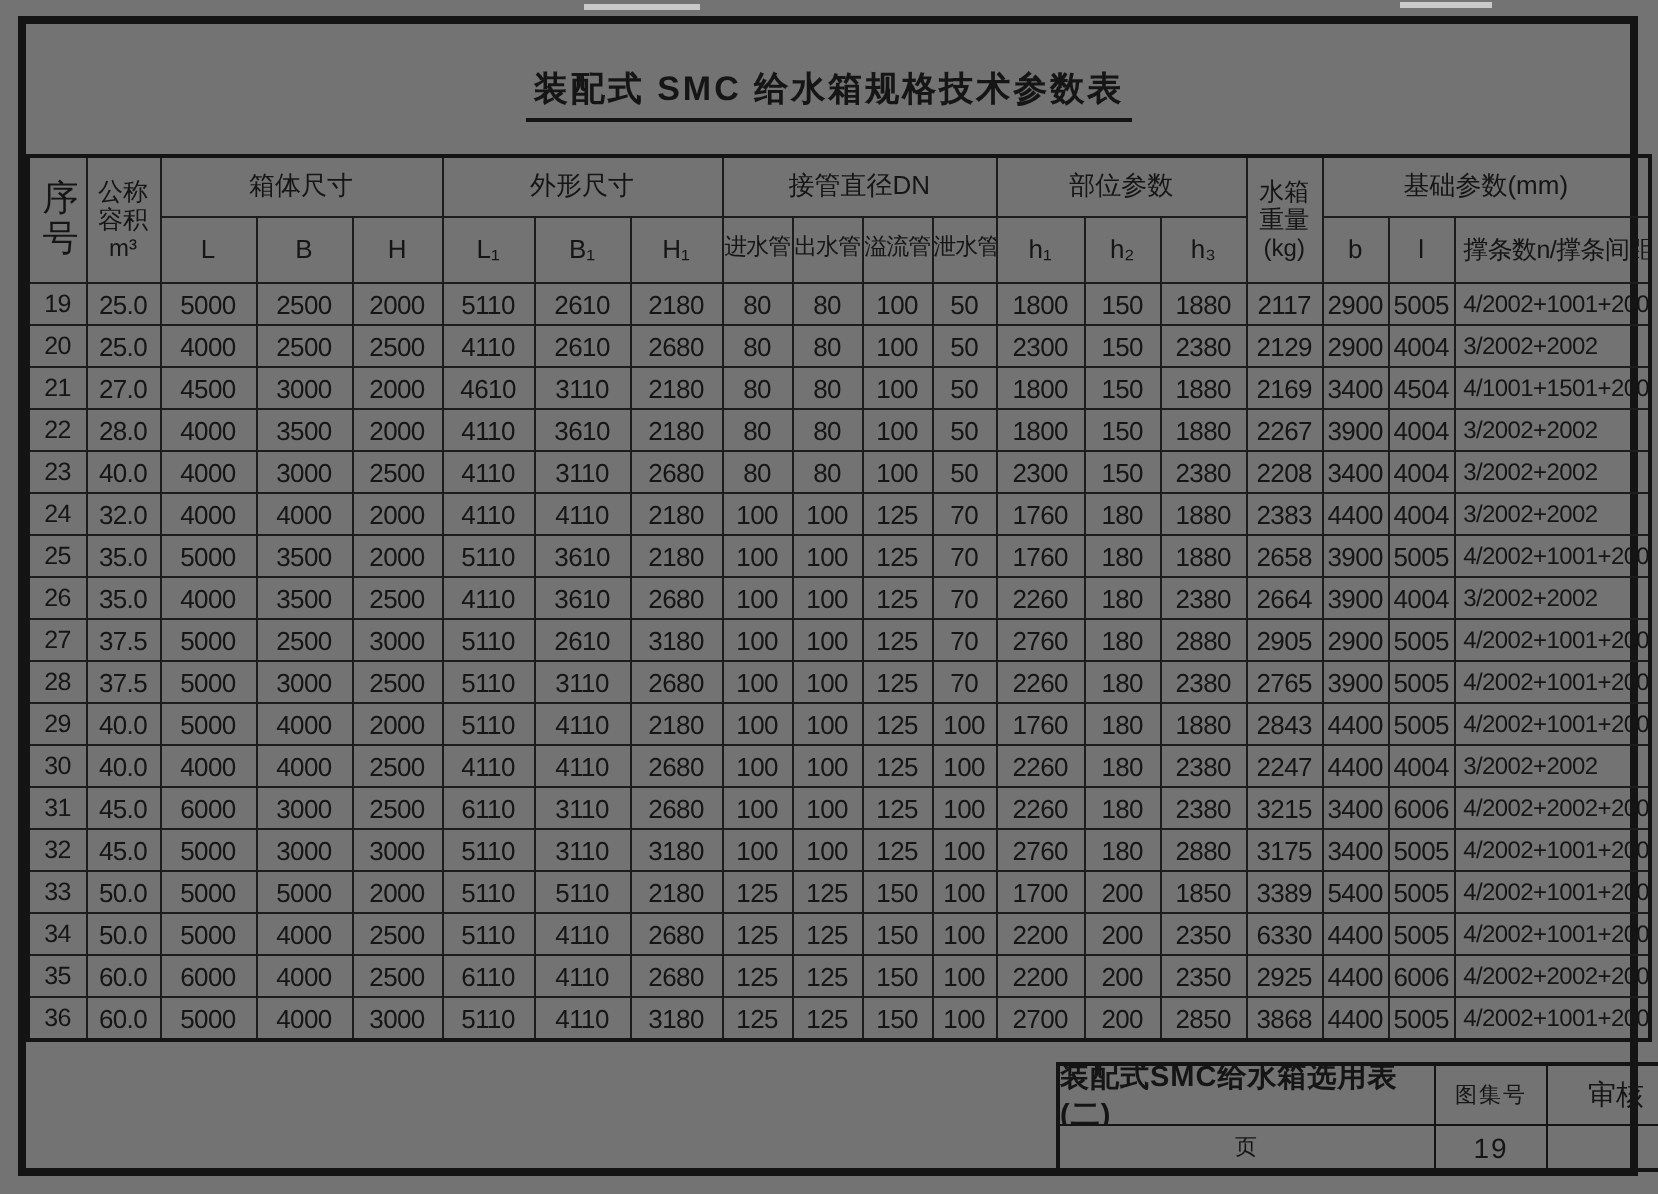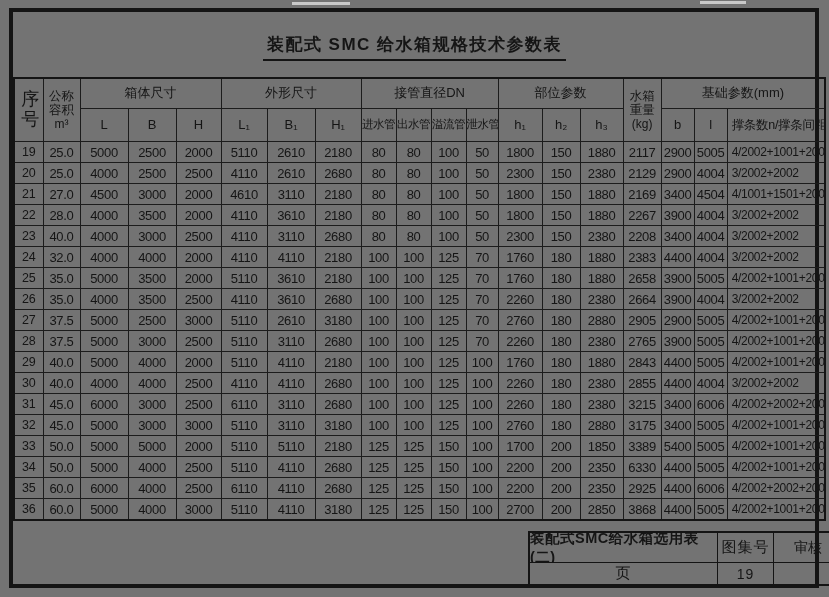--- a/index.html
+++ b/index.html
@@ -34,21 +34,21 @@
   table.spec thead tr.sub th.lcol{font-size:12.5px;margin-left:12px;}
 
   .tblock{position:absolute;left:497px;top:531px;width:318px;height:55px;
          border:2px solid #141414;box-sizing:border-box;
          display:grid;grid-template-columns:188px 56px 1fr;grid-template-rows:30px 1fr;margin-left:31px;}
   .tblock>div{border-right:1px solid #141414;border-bottom:1px solid #141414;
          display:flex;align-items:center;justify-content:center;box-sizing:border-box;overflow:hidden;}
   .tblock>div:nth-child(3n){border-right:none;}
   .tblock>div:nth-child(n+4){border-bottom:none;}
   .tb-main{font-size:14.5px;font-weight:600;letter-spacing:0.5px;}
-  .tb-lab{font-size:15px;letter-spacing:1px;}
+  .tb-lab{font-size:11px;letter-spacing:1px;}
   .tb-val{font-size:14px;letter-spacing:1px;}
   .tb-sign{justify-content:flex-start !important;}
   .sig-label{font-size:14px;border-left:1px solid #141414;border-right:3px solid #d946ef;
          align-self:stretch;display:flex;align-items:center;padding:0 20px;flex:0 0 auto;}
   .sig-label:first-child{border-left:none;}
   .sig{flex:1 1 auto;height:22px;}
 </style>
 </head>
 <body>
 
@@ -354,21 +354,21 @@
           <td>4110</td>
           <td>4110</td>
           <td>2680</td>
           <td>100</td>
           <td>100</td>
           <td>125</td>
           <td>100</td>
           <td>2260</td>
           <td>180</td>
           <td>2380</td>
-          <td>2855</td>
+          <td>2247</td>
           <td>4400</td>
           <td>4004</td>
           <td>3/2002+2002</td>
         </tr>
         <tr>
           <td>31</td>
           <td>45.0</td>
           <td>6000</td>
           <td>3000</td>
           <td>2500</td>

